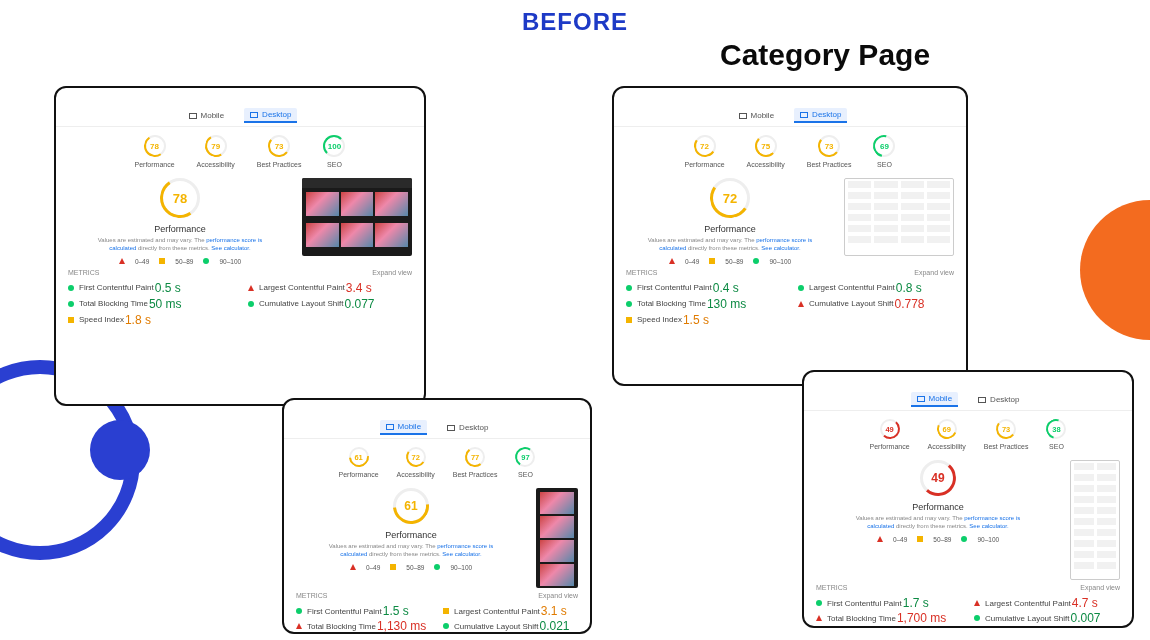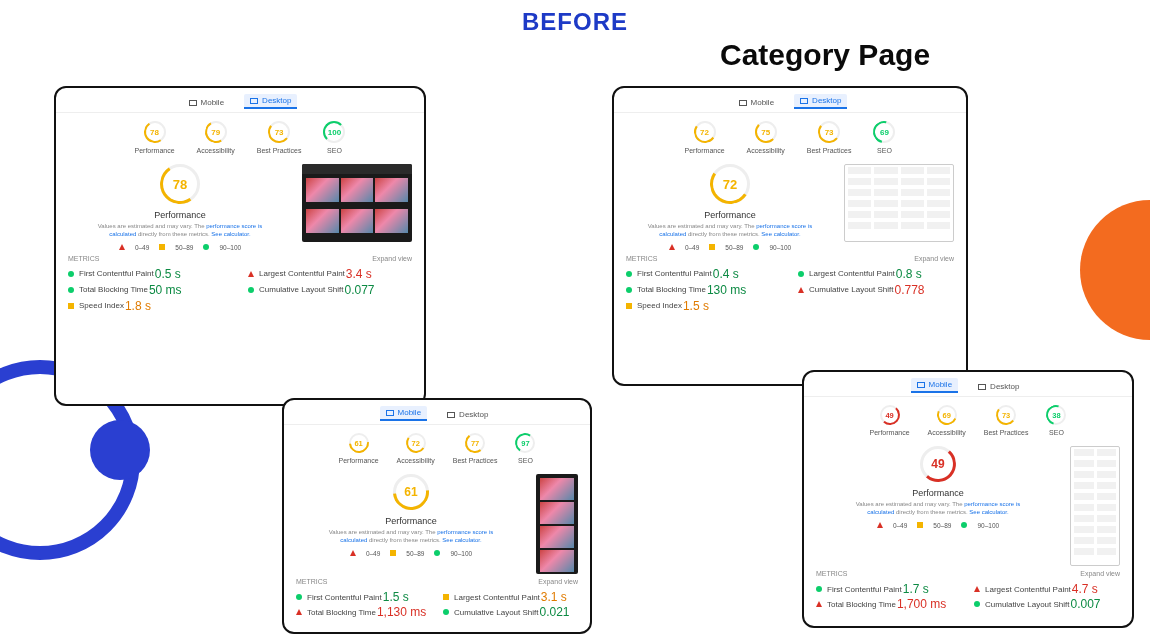--- a/index.html
+++ b/index.html
@@ -16,21 +16,21 @@
   .col-title { position: absolute; font-weight: 900; font-size: 30px; color: #0a0a0a; }
   .col-title.left  { top: 38px; left: 145px; }
   .col-title.right { top: 38px; left: 720px; }
 
   .card { position: absolute; background: #fff; border: 2px solid #111; border-radius: 12px; overflow: hidden; z-index: 2; }
   .c1 { top: 86px;  left: 54px;   width: 372px; height: 320px; }
   .c2 { top: 398px; left: 282px;  width: 310px; height: 236px; z-index: 4; }
   .c3 { top: 86px;  left: 612px;  width: 356px; height: 300px; }
   .c4 { top: 370px; left: 802px;  width: 332px; height: 258px; z-index: 4; }
 
-  .tabpair { display: flex; justify-content: center; gap: 14px; padding: 6px 0 3px; border-bottom: 1px solid #eee; align-items: flex-end; }
+  .tabpair { display: flex; justify-content: center; gap: 14px; padding: 20px 0 3px; border-bottom: 1px solid #eee; }
   .tab { display: flex; align-items: center; gap: 4px; font-size: 8px; color: #555; padding: 2px 6px; }
   .tab.active { color: #1a73e8; border-bottom: 2px solid #1a73e8; background: #e8f0fe; border-radius: 2px 2px 0 0; }
   .tab .g { width: 8px; height: 6px; border: 1px solid currentColor; display: inline-block; }
 
   .gauges { display: flex; justify-content: center; gap: 22px; padding: 8px 0 4px; }
   .gauge { display: flex; flex-direction: column; align-items: center; gap: 4px; }
   .ring { width: 22px; height: 22px; border-radius: 50%; display: flex; align-items: center; justify-content: center; font-size: 8px; font-weight: 700; position: relative; }
   .ring::before { content: ""; position: absolute; inset: 0; border-radius: 50%; border: 2px solid var(--track, #eee); }
   .ring::after { content: ""; position: absolute; inset: 0; border-radius: 50%; border: 2px solid transparent; border-top-color: var(--c); border-right-color: var(--c); transform: rotate(var(--rot, 45deg)); }
   .gauge-label { font-size: 7px; color: #555; }

